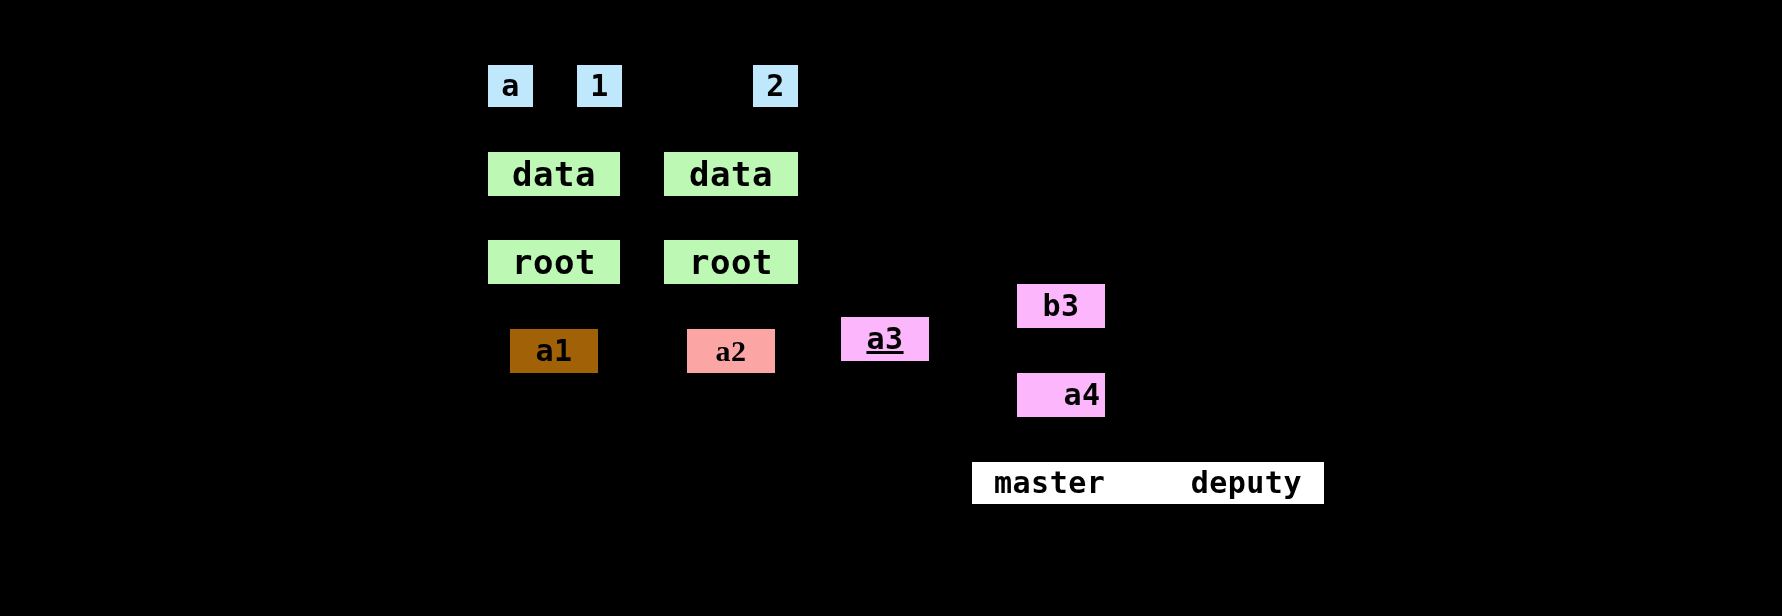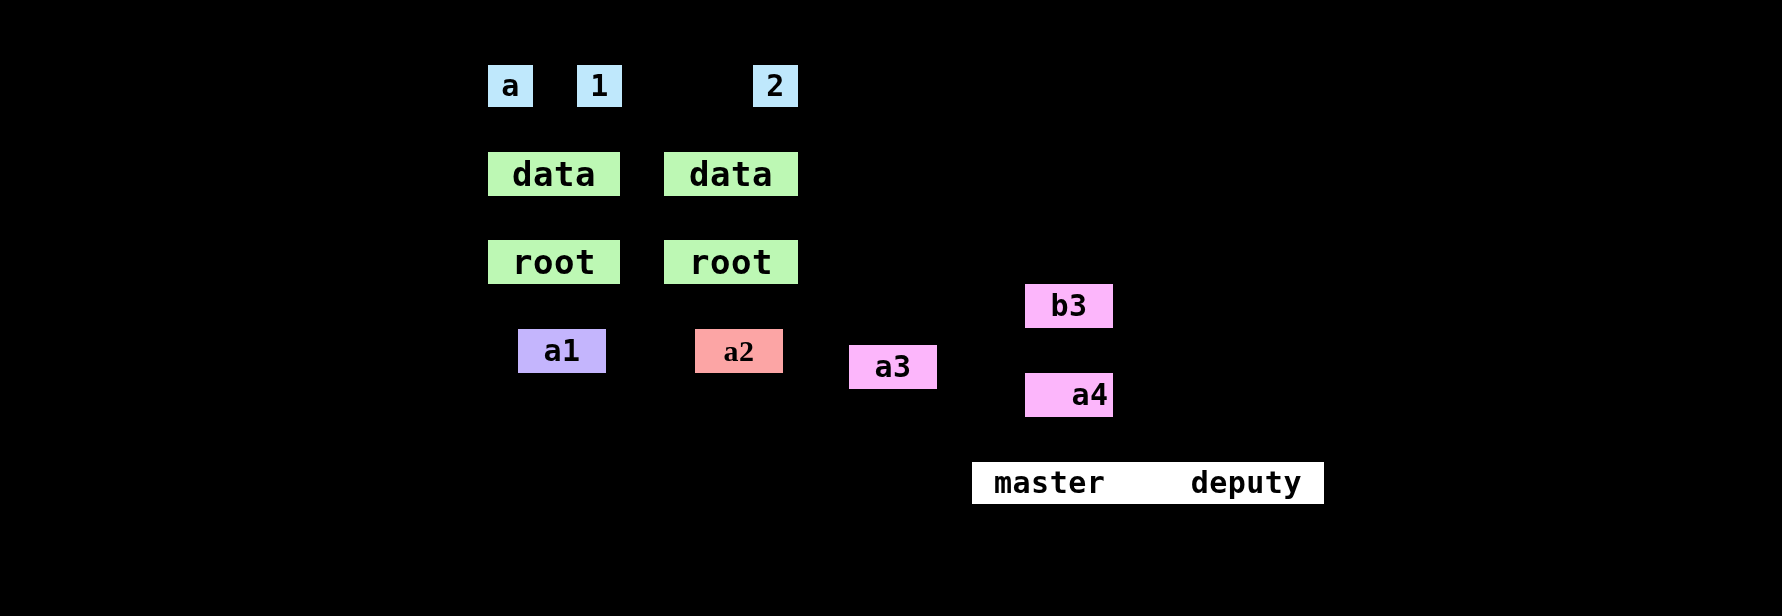--- a/index.html
+++ b/index.html
@@ -27,21 +27,21 @@
     line-height: 1;
     white-space: pre;
     letter-spacing: 0.5px;
   }
   .node-label {
     display: block;
     text-align: center;
   }
   .blob  { background: #bfe8fc; font-size: 30px; }
   .tree  { background: #bdf8b4; font-size: 34px; }
-  .commit{ background: #fcb6fb; font-size: 30px; margin-left: 8px; }
+  .commit{ background: #fcb6fb; font-size: 30px; }
   .ref   { background: #ffffff; font-size: 30px; }
   .ref-wide {
     justify-content: space-between;
     padding: 0 22px;
   }
   .ref-wide .node-label { flex: 0 0 auto; }
   .edge-layer {
     position: absolute;
     left: 0; top: 0;
     width: 1782px;
@@ -59,23 +59,23 @@
   </svg>
 
   <div id="nodes-container">
       <div class="node blob" id="node-blob-a" style="left: 488px; top: 65px; width: 45px; height: 42px; background: rgb(191, 232, 252);"><span class="node-label">a</span></div>
       <div class="node blob" id="node-blob-1" style="left: 577px; top: 65px; width: 45px; height: 42px; background: rgb(191, 232, 252);"><span class="node-label">1</span></div>
       <div class="node blob" id="node-blob-2" style="left: 753px; top: 65px; width: 45px; height: 42px; background: rgb(191, 232, 252);"><span class="node-label">2</span></div>
       <div class="node tree" id="node-tree-data-1" style="left: 488px; top: 152px; width: 132px; height: 44px; background: rgb(189, 248, 180);"><span class="node-label">data</span></div>
       <div class="node tree" id="node-tree-data-2" style="left: 664px; top: 152px; width: 134px; height: 44px; background: rgb(189, 248, 180);"><span class="node-label">data</span></div>
       <div class="node tree" id="node-tree-root-1" style="left: 488px; top: 240px; width: 132px; height: 44px; background: rgb(189, 248, 180);"><span class="node-label">root</span></div>
       <div class="node tree" id="node-tree-root-2" style="left: 664px; top: 240px; width: 134px; height: 44px; background: rgb(189, 248, 180);"><span class="node-label">root</span></div>
-      <div class="node commit" id="node-commit-a1" style="left: 510px; top: 329px; width: 88px; height: 44px; background: #c4b5fd;"><span class="node-label">a1</span></div>
+      <div class="node commit" id="node-commit-a1" style="left: 510px; top: 329px; width: 88px; height: 44px; background: #a16207;"><span class="node-label">a1</span></div>
       <div class="node commit" id="node-commit-a2" style="left: 687px; top: 329px; width: 88px; height: 44px; background: #fca5a5; font-family: Liberation Serif, serif;"><span class="node-label">a2</span></div>
-      <div class="node commit" id="node-commit-a3" style="left: 841px; top: 345px; width: 88px; height: 44px; background: rgb(252, 182, 251);"><span class="node-label">a3</span></div>
+      <div class="node commit" id="node-commit-a3" style="left: 841px; top: 317px; width: 88px; height: 44px; background: rgb(252, 182, 251); text-decoration: underline;"><span class="node-label">a3</span></div>
       <div class="node commit" id="node-commit-b3" style="left: 1017px; top: 284px; width: 88px; height: 44px; background: rgb(252, 182, 251);"><span class="node-label">b3</span></div>
       <div class="node commit" id="node-commit-a4" style="left: 1017px; top: 373px; width: 88px; height: 44px; background: rgb(252, 182, 251); padding-left: 42px;"><span class="node-label">a4</span></div>
     </div>
 
   <div class="node ref ref-wide" id="node-ref-bar" style="left: 972px; top: 462px; width: 352px; height: 42px; background: rgb(255, 255, 255);">
     <span class="node-label">master</span>
     <span class="node-label">deputy</span>
   </div>
 
 

